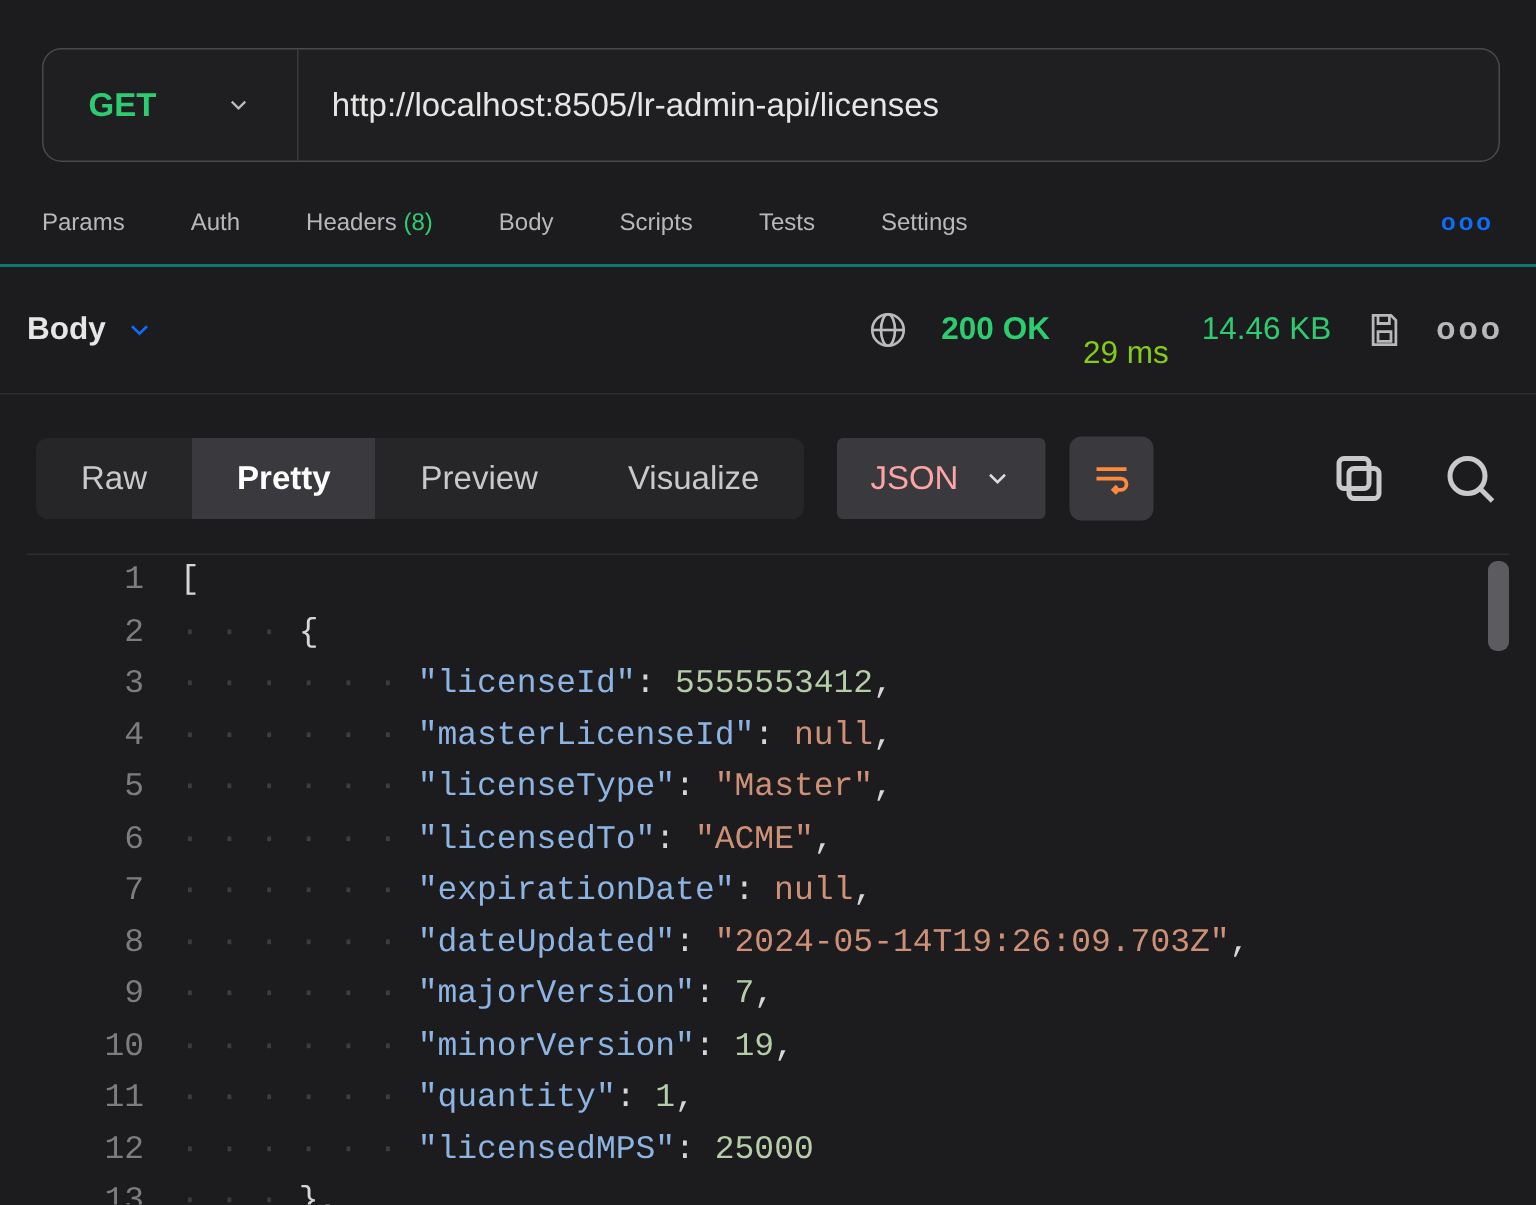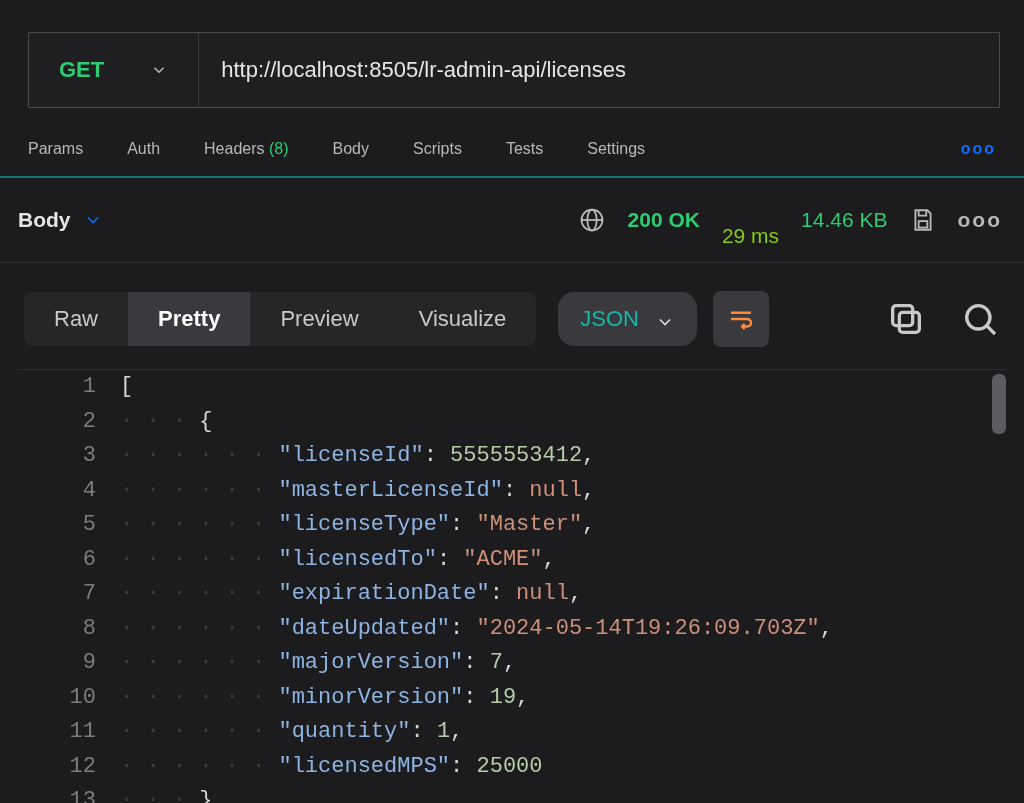--- a/index.html
+++ b/index.html
@@ -20,21 +20,21 @@
     align-items: stretch;
     gap: 18px;
     padding: 32px 24px 0 28px;
     height: 76px;
   }
   .url-group {
     flex: 1;
     display: flex;
     align-items: center;
     border: 1px solid #4a4a4d;
-    border-radius: 1px;
+    border-radius: 13px;
     background: #1f1f21;
     overflow: hidden;
   }
   .method-select {
     display: flex;
     align-items: center;
     gap: 46px;
     padding: 0 30px 0 30px;
     height: 100%;
     font-weight: 700;
@@ -146,26 +146,26 @@
     color:#c9c9cc;
     cursor:pointer;
   }
   .view-tab.active {
     background:#3a3a3e;
     color:#fff;
     font-weight:700;
   }
   .fmt-select {
     margin-left: 22px;
-    display:flex; align-items:flex-end; gap:16px;
+    display:flex; align-items:center; gap:16px;
     background:#3a3a3e;
-    color:#14b8a6;
+    color:#fca5a5;
     font-size:22px;
     padding: 14px 22px;
-    border-radius:16px;
+    border-radius:4px;
     cursor:pointer;
   }
   .wrap-btn {
     margin-left: 16px;
     width: 56px; height: 56px;
     background:#3a3a3e;
     border-radius:8px;
     display:flex; align-items:center; justify-content:center;
     cursor:pointer;
   }

